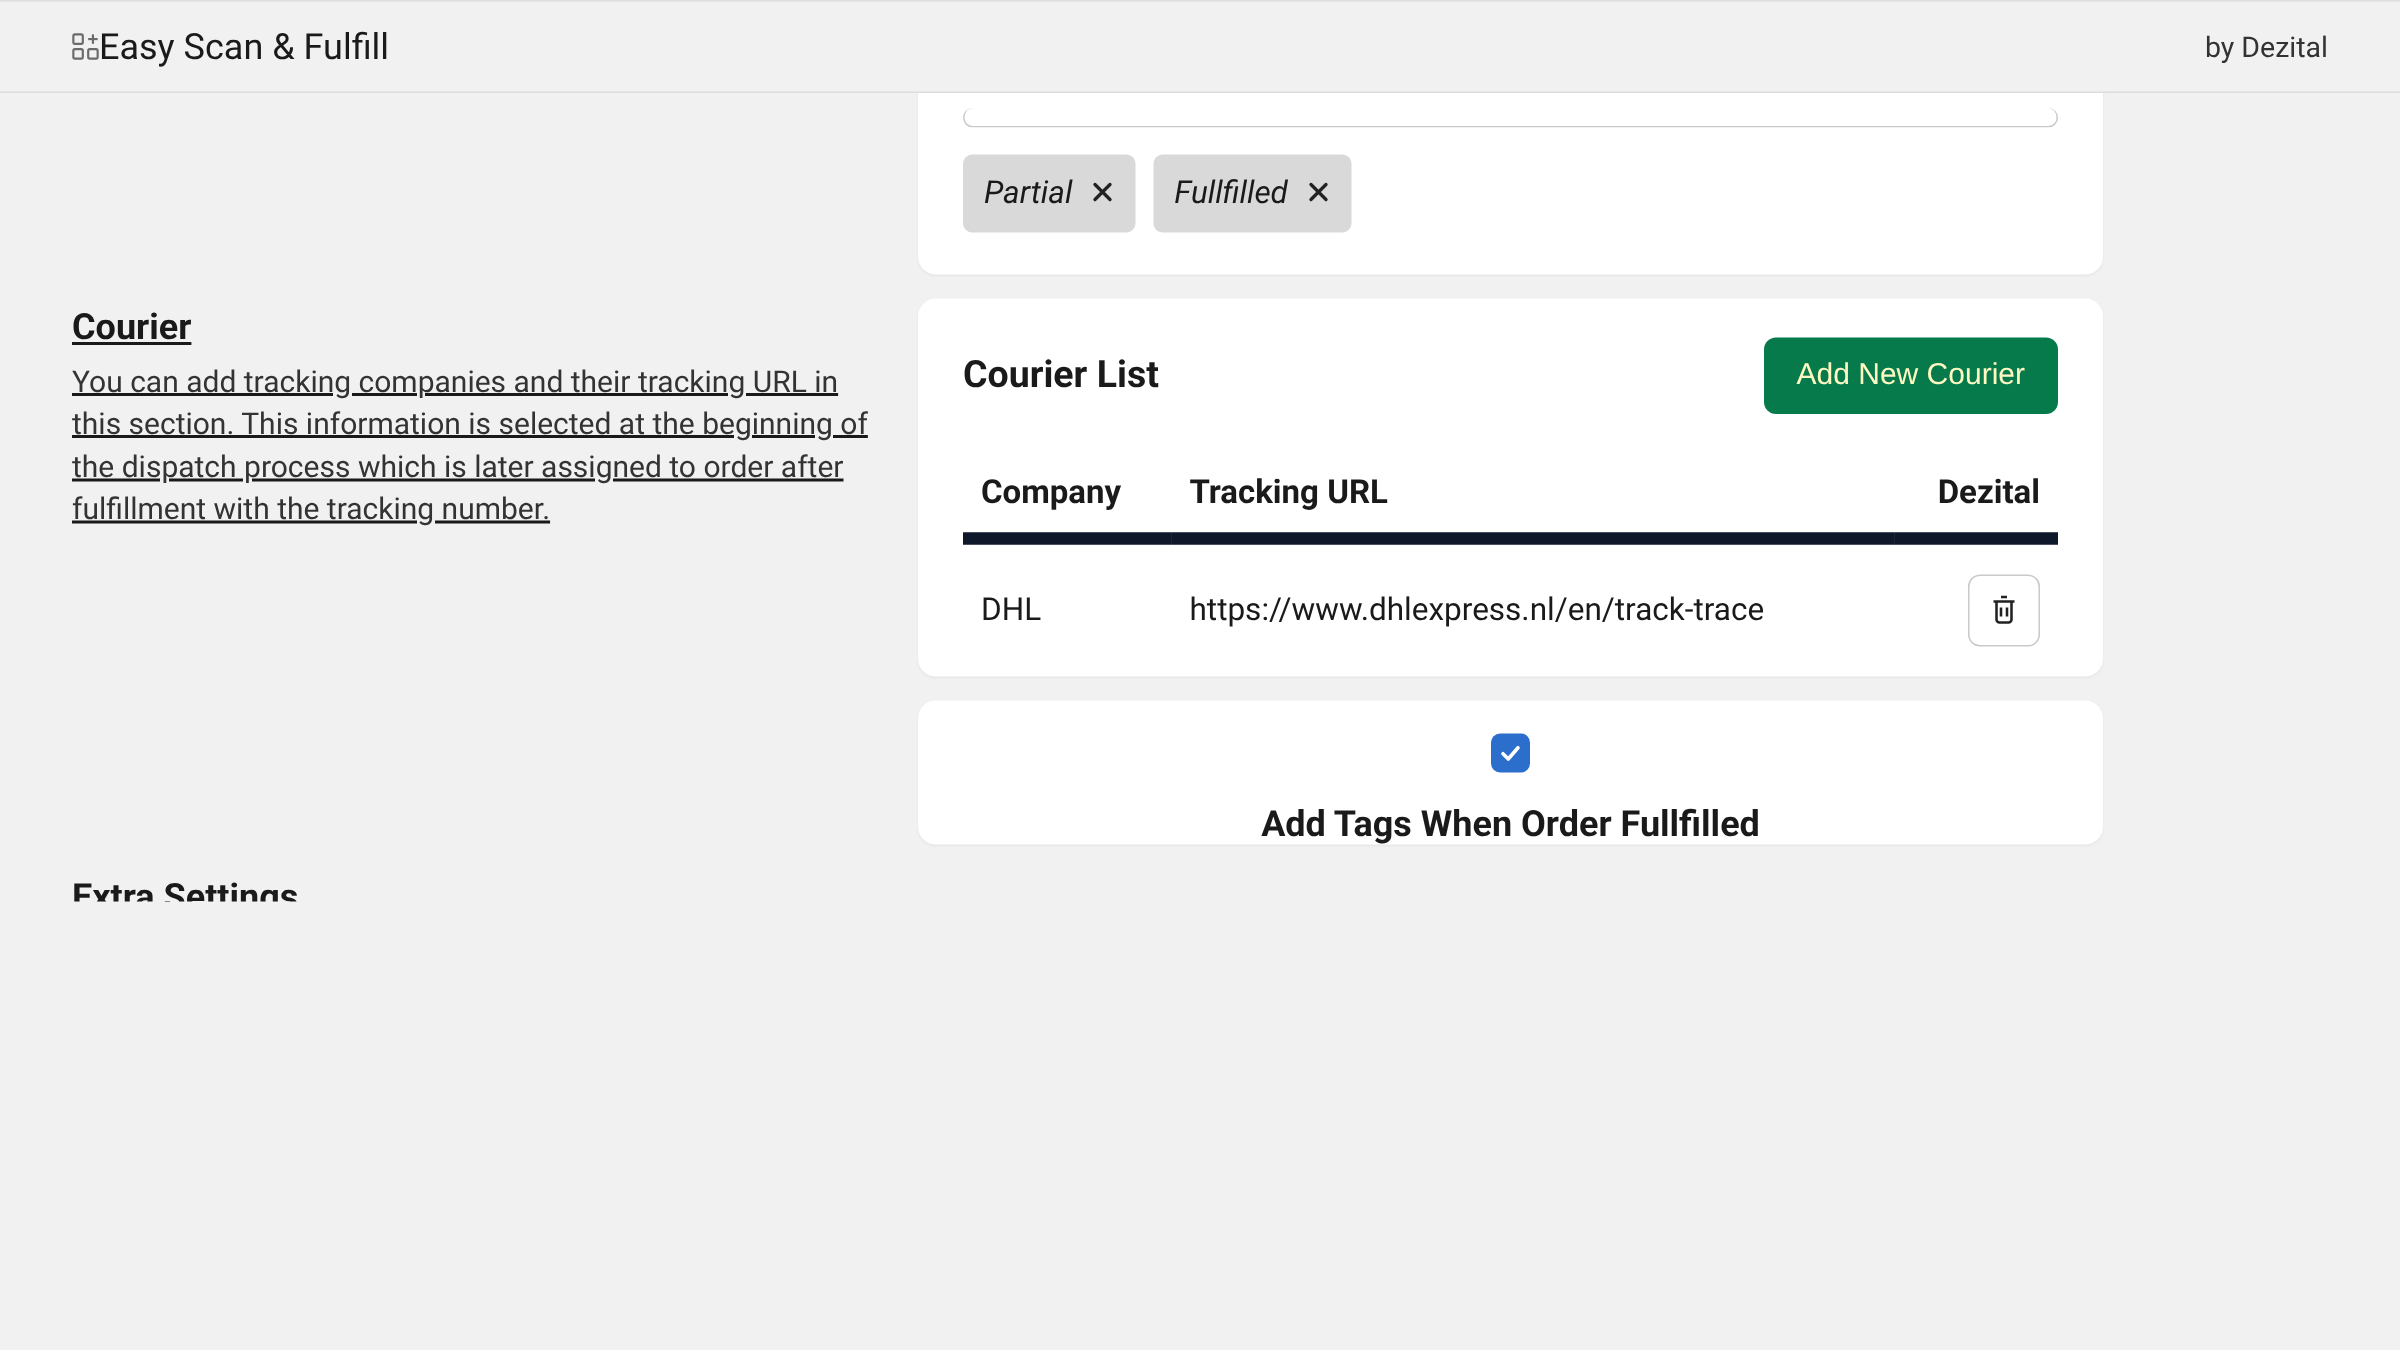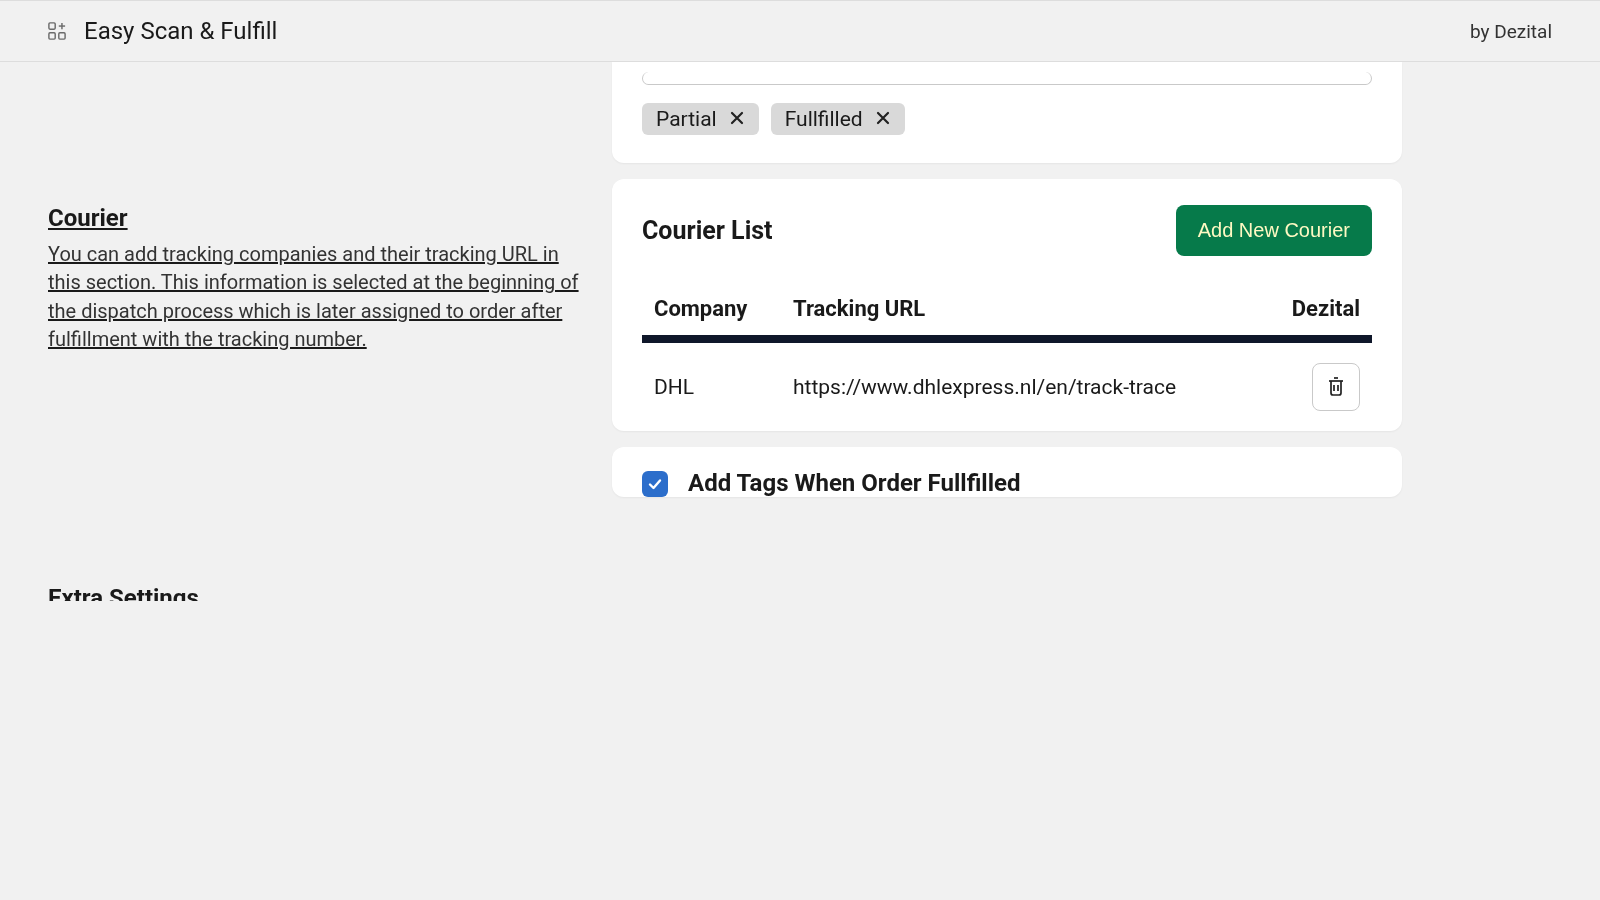--- a/index.html
+++ b/index.html
@@ -17,21 +17,21 @@
     align-items: center;
     justify-content: space-between;
     padding: 16px 48px;
     background: #f1f1f1;
     border-bottom: 1px solid #ddd;
     border-top: 1px solid #ddd;
   }
   .header-left {
     display: flex;
     align-items: center;
-    gap: 18px;
+    gap: 0;
   }
   .header-icon {
     width: 18px;
     height: 18px;
     display: inline-flex;
     align-items: center;
     justify-content: center;
   }
   .header-title {
     font-size: 24px;
@@ -76,23 +76,24 @@
   }
   .tags-row {
     display: flex;
     gap: 12px;
   }
   .tag-chip {
     display: inline-flex;
     align-items: center;
     gap: 12px;
     background: #d9d9d9;
-    padding: 4px 14px;
+    padding: 14px 14px;
     border-radius: 6px;
     font-size: 21px;
+    font-style: italic;
   }
   .tag-chip .close-x {
     font-size: 19px;
     font-weight: 600;
     cursor: pointer;
     line-height: 1;
   }
   .section-description {
     padding-top: 142px;
     text-decoration: underline;
@@ -161,22 +162,23 @@
     width: 48px;
     height: 48px;
     border: 1px solid #c9c9c9;
     border-radius: 8px;
     background: #fff;
     cursor: pointer;
   }
   .extra-card {
     padding: 22px 30px 0 30px;
     display: flex;
-    align-items: flex-end;
+    align-items: center;
     gap: 20px;
+    flex-direction: column;
   }
   .checkbox-box {
     width: 26px;
     height: 26px;
     background: #2c6ecb;
     border-radius: 6px;
     display: flex;
     align-items: center;
     justify-content: center;
     cursor: pointer;

